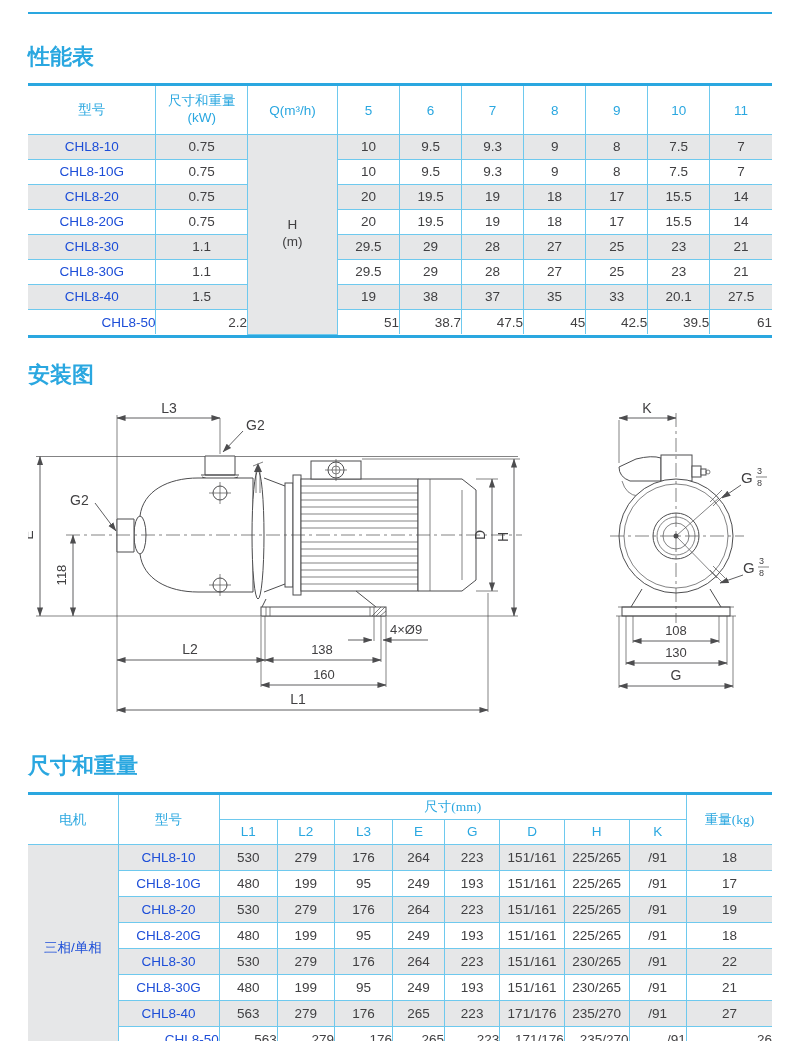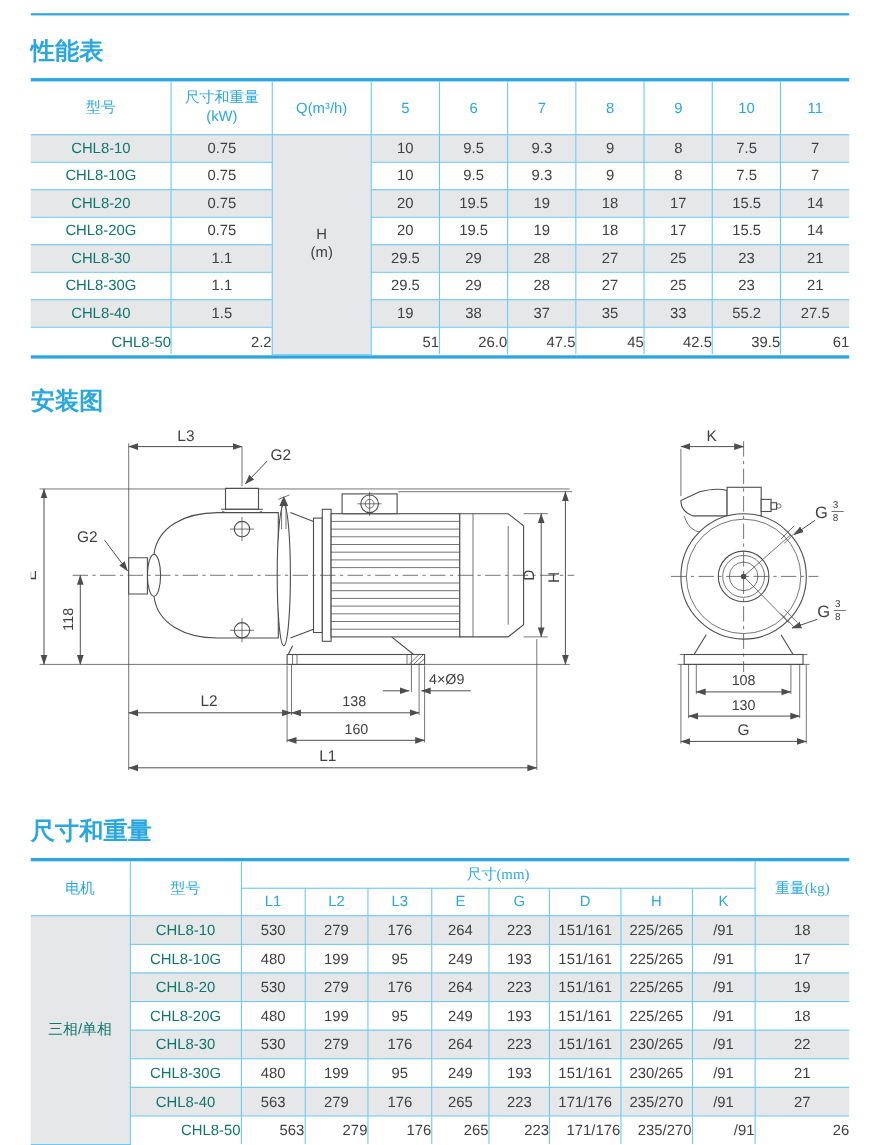--- a/index.html
+++ b/index.html
@@ -1,30 +1,30 @@
 <!DOCTYPE html>
 <html><head>
 <meta charset="utf-8">
 <style>
   html,body{margin:0;padding:0;background:#fff;}
   body{width:800px;box-sizing:border-box;padding:0 28px;font-family:"Liberation Sans",sans-serif;color:#414042;}
   .toprule{height:2px;background:#2aa7e0;margin-top:12px;}
-  h2.sec{color:#2aa7e0;font-size:22px;font-weight:600;line-height:1.15;margin:20px 0 12px;}
+  h2.sec{color:#2aa7e0;font-size:22px;font-weight:600;line-height:1.15;margin:32px 0 12px;font-family:Liberation Mono, monospace;}
   h2.sec2{margin-top:26px;}
   h2.sec3{margin-top:28px;margin-bottom:10px;}
   .tblwrap{border-top:3px solid #2aa7e0;border-bottom:3px solid #2aa7e0;margin-top:12px;}
   table{width:100%;border-collapse:collapse;table-layout:fixed;font-size:13.5px;}
   th,td{border:1px solid #6ec9ee;text-align:center;vertical-align:middle;padding:0;font-weight:normal;}
   th:first-child,td.first{border-left:none;}
   th:last-child,td.last{border-right:none;}
   thead tr:first-child th{border-top:none;}
   tbody tr:last-child td{border-bottom:none;text-align:right;}
   th{color:#2aa7e0;}
   td{color:#414042;}
-  td.model,td.motorcell{color:#0f766e;}
+  td.model,td.motorcell{color:#1d4ed8;}
   .perf thead tr{height:48px;}
   .perf tbody tr{height:25px;}
   .dimt thead tr.h1{height:24px;font-family:Liberation Serif, serif;}
   .dimt thead tr.h2{height:25px;}
   .dimt tbody tr{height:26px;}
   tr.shade td{background:#e6e7e8;}
   td.merged,td.motorcell{background:#fff;}
   .twoline div{line-height:1.25;}
   svg.diagram{display:block;margin-top:4px;}
   svg .ln{stroke:#4d4d4f;stroke-width:1;fill:none;}
@@ -148,28 +148,28 @@
       <td class="last">21</td>
     </tr>
     <tr class="shade">
       <td class="model first">CHL8-40</td>
       <td>1.5</td>
       <td>19</td>
       <td>38</td>
       <td>37</td>
       <td>35</td>
       <td>33</td>
-      <td>55.2</td>
+      <td>20.1</td>
       <td class="last">27.5</td>
     </tr>
     <tr>
       <td class="model first">CHL8-50</td>
       <td>2.2</td>
       <td>51</td>
-      <td>26.0</td>
+      <td>38.7</td>
       <td>47.5</td>
       <td>45</td>
       <td>42.5</td>
       <td>39.5</td>
       <td class="last">61</td>
     </tr>
   </tbody>
 </table>
 </div>
 

